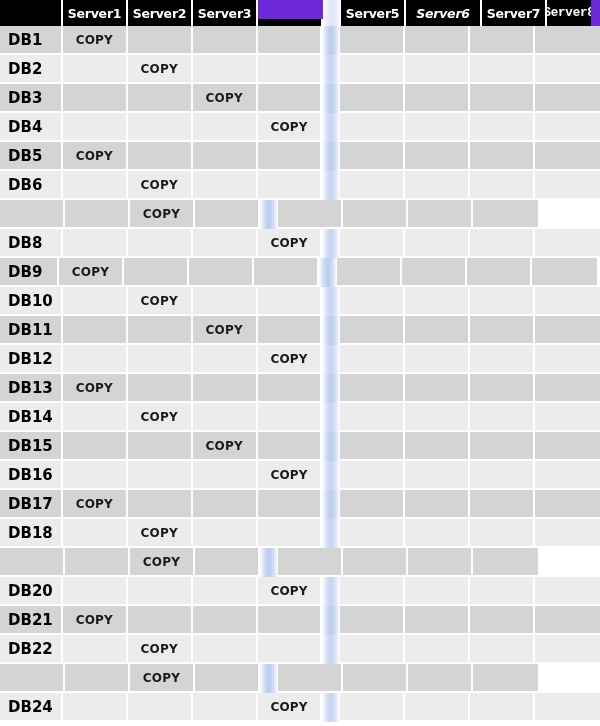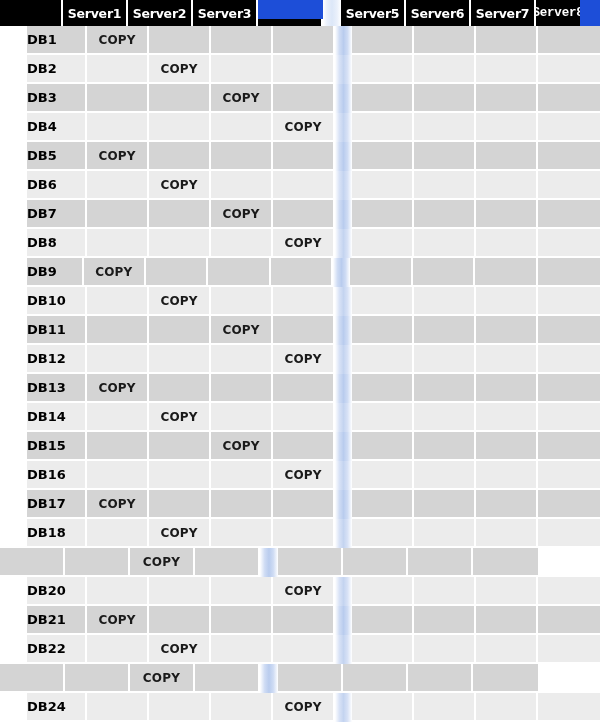--- a/index.html
+++ b/index.html
@@ -19,21 +19,21 @@
     height: 726px;
     position: relative;
     background: #ffffff;
   }
 
   
   .header-row {
     display: flex;
     height: 26px;
     width: 600px;
-    background: #1d4ed8;
+    background: #6d28d9;
     box-sizing: border-box;
     text-align: center;
   }
   .hcell {
     height: 26px;
     box-sizing: border-box;
     background: #000000;
     color: #ffffff;
     font-weight: bold;
     font-size: 12.5px;
@@ -76,24 +76,24 @@
     align-items: center;
     border-right: 2px solid #ffffff;
     border-bottom: 2px solid #ffffff;
     overflow: hidden;
     white-space: nowrap;
   }
   .cell.last { border-right: none; }
 
   .cell.dbname {
     justify-content: flex-start;
+    padding-left: 8px;
     font-weight: bold;
-    font-size: 13px;
+    font-size: 15px;
     color: #000000;
-    margin-left: 27px;
   }
   .cell.server {
     justify-content: center;
     font-weight: bold;
     font-size: 12px;
     color: #1a1a1a;
     letter-spacing: 0.2px;
   }
 
   .cell.spacer {
@@ -112,21 +112,21 @@
 
 <div id="grid">
   <div class="header-row">
       <div class="hcell corner" style="width: 63px;"></div>
       <div class="hcell" style="width: 65px;">Server1</div>
       <div class="hcell" style="width: 65px;">Server2</div>
       <div class="hcell" style="width: 65px;">Server3</div>
       <div class="hcell" style="width: 65px; margin-top: 19px;">Server4</div>
       <div class="spacer-head" style="width: 18px;"></div>
       <div class="hcell" style="width: 65px;">Server5</div>
-      <div class="hcell" style="width: 65px;">Server6</div>
+      <div class="hcell" style="width: 76px; font-style: italic;">Server6</div>
       <div class="hcell" style="width: 65px;">Server7</div>
       <div class="hcell last" style="width: 44px; font-family: Liberation Mono, monospace;">Server8</div>
     </div>
   <div id="body">
       <div class="row odd">
         <div class="cell dbname" style="width: 63px;">DB1</div>
         <div class="cell server" style="width: 65px;">COPY</div>
         <div class="cell server" style="width: 65px;"></div>
         <div class="cell server" style="width: 65px;"></div>
         <div class="cell server" style="width: 65px;"></div>
@@ -190,21 +190,20 @@
         <div class="cell server" style="width: 65px;">COPY</div>
         <div class="cell server" style="width: 65px;"></div>
         <div class="cell server" style="width: 65px;"></div>
         <div class="cell spacer" style="width: 18px;"></div>
         <div class="cell server" style="width: 65px;"></div>
         <div class="cell server" style="width: 65px;"></div>
         <div class="cell server" style="width: 65px;"></div>
         <div class="cell server last" style="width: 65px;"></div>
       </div>
       <div class="row odd">
-        <div class="cell dbname" style="width: 63px;">DB7</div>
         <div class="cell server" style="width: 65px;"></div>
         <div class="cell server" style="width: 65px;"></div>
         <div class="cell server" style="width: 65px;">COPY</div>
         <div class="cell server" style="width: 65px;"></div>
         <div class="cell spacer" style="width: 18px;"></div>
         <div class="cell server" style="width: 65px;"></div>
         <div class="cell server" style="width: 65px;"></div>
         <div class="cell server" style="width: 65px;"></div>
         <div class="cell server last" style="width: 65px;"></div>
       </div>

